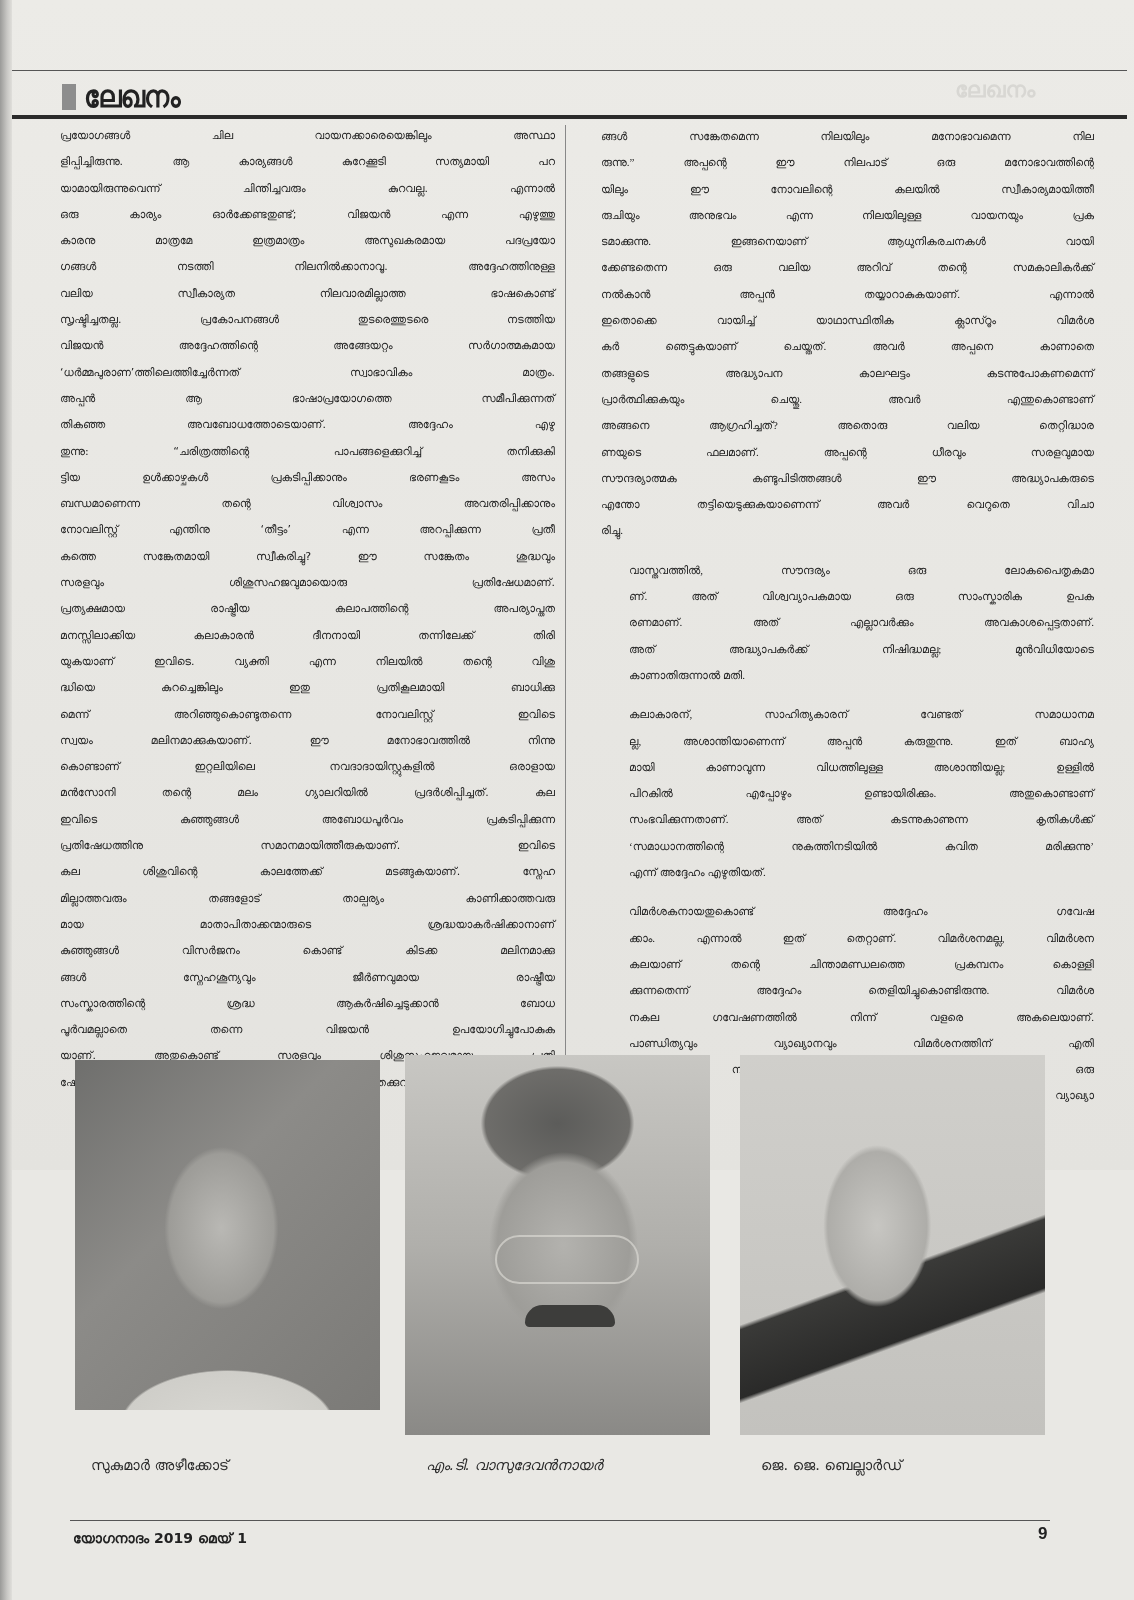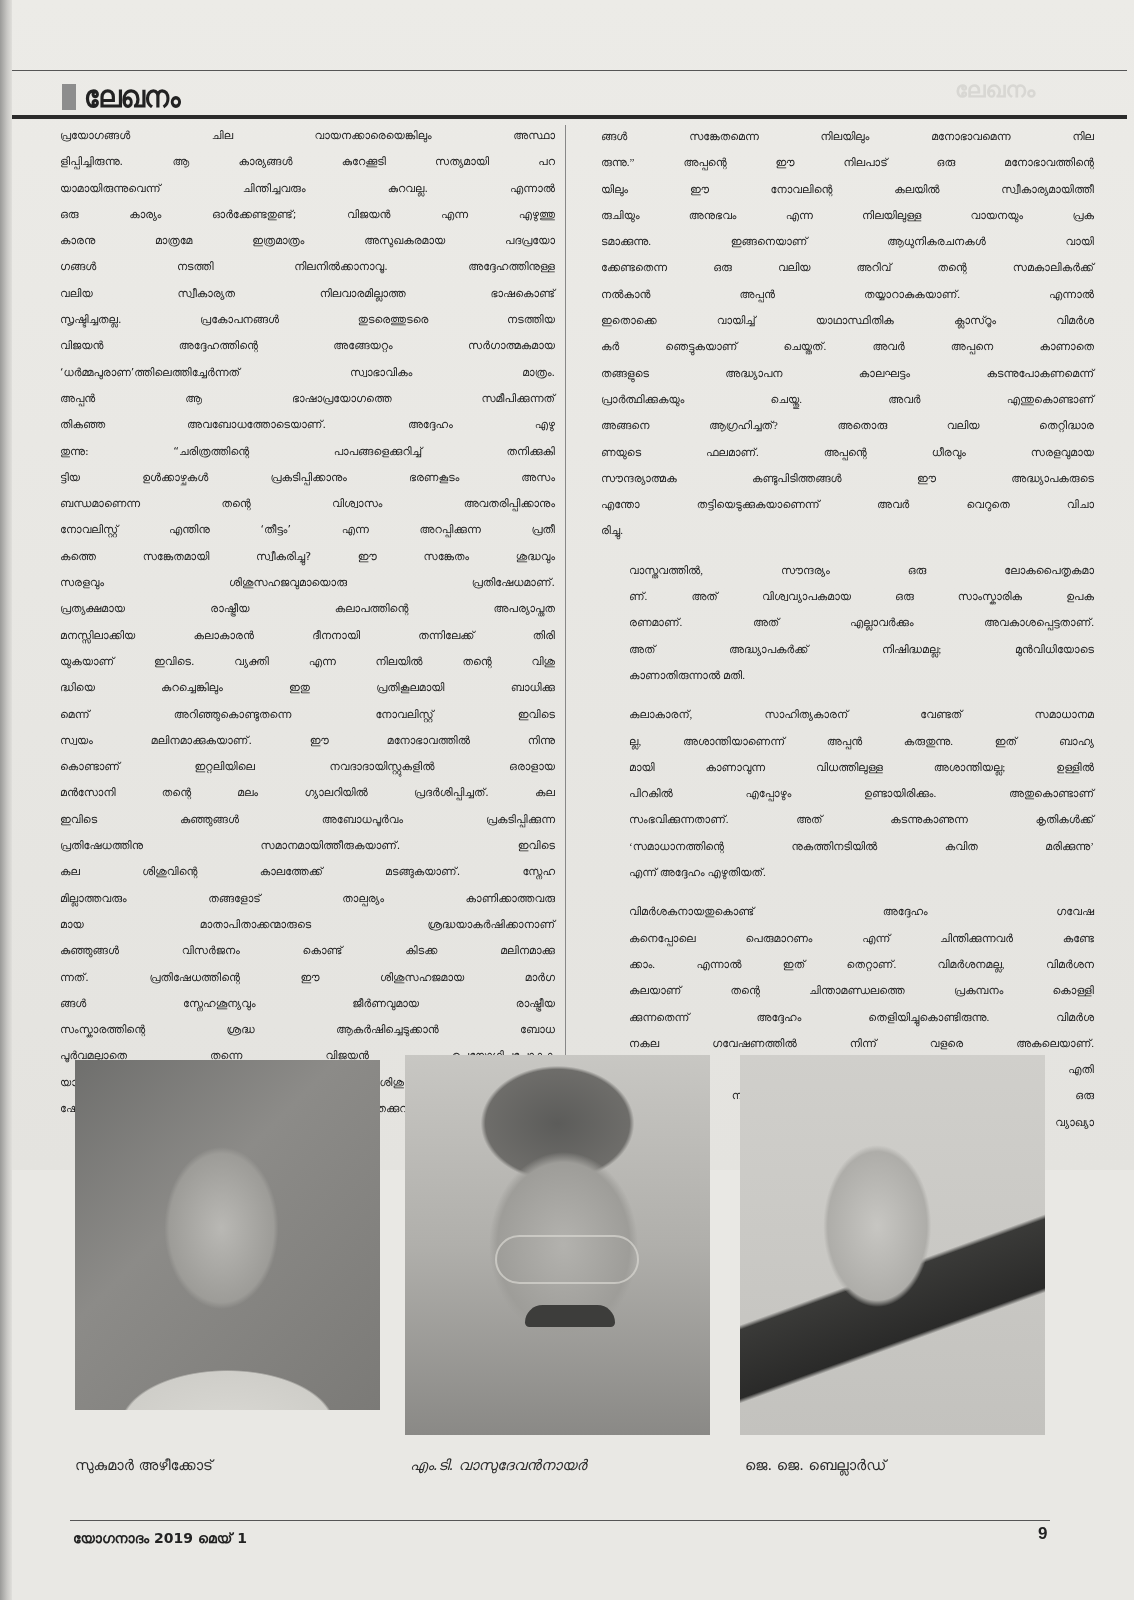--- a/index.html
+++ b/index.html
@@ -53,21 +53,21 @@
     .photo-2 { left: 405px; top: 0px; width: 305px; height: 380px;
       background: radial-gradient(ellipse 120px 150px at 52% 50%, #b3b2ae 0%, #9e9d99 55%, transparent 62%),
                   radial-gradient(ellipse 120px 90px at 50% 18%, #5c5c5a 0%, #6e6d6a 60%, transparent 64%),
                   linear-gradient(180deg, #c8c7c3 0%, #b0afab 50%, #8a8986 100%); }
     .photo-3 { left: 740px; top: 0px; width: 305px; height: 380px;
       background: radial-gradient(ellipse 90px 135px at 45% 45%, #c7c6c2 0%, #aeada9 55%, transparent 60%),
                   linear-gradient(160deg, transparent 55%, #3a3a38 56%, #2a2a29 70%, transparent 71%),
                   linear-gradient(180deg, #d0cfcb 0%, #c3c2be 100%); }
     .glasses { position: absolute; left: 90px; top: 180px; width: 140px; height: 45px; border: 2px solid #d8d7d2; border-radius: 30px; opacity: .7; }
     .mustache { position: absolute; left: 120px; top: 250px; width: 90px; height: 22px; background: #3d3d3b; border-radius: 40px 40px 10px 10px; }
-    .caption { position: absolute; top: 1457px; font-size: 14.5px; color: #2a2a2a; }
+    .caption { position: absolute; top: 1457px; font-size: 14.5px; color: #2a2a2a; margin-left: 16px; }
     .cap-1 { left: 75px; }
     .cap-2 { left: 410px; font-style: italic; }
     .cap-3 { left: 745px; }
     .foot-rule { position: absolute; left: 70px; top: 1520px; width: 980px; height: 1px; background: #555; }
     .foot-pub { position: absolute; left: 73px; top: 1530px; font-size: 14px; font-weight: bold; color: #222; }
     .foot-page { position: absolute; left: 1038px; top: 1524px; font-size: 17px; font-weight: bold; color: #222; font-family: "Liberation Sans", sans-serif; }
   </style>
 </head>
 <body>
 
@@ -108,21 +108,20 @@
       <span class="line">മെന്ന് അറിഞ്ഞുകൊണ്ടുതന്നെ നോവലിസ്റ്റ് ഇവിടെ</span>
       <span class="line">സ്വയം മലിനമാക്കുകയാണ്. ഈ മനോഭാവത്തിൽ നിന്നു</span>
       <span class="line">കൊണ്ടാണ് ഇറ്റലിയിലെ നവദാദായിസ്റ്റുകളിൽ ഒരാളായ</span>
       <span class="line">മൻസോനി തന്റെ മലം ഗ്യാലറിയിൽ പ്രദർശിപ്പിച്ചത്. കല</span>
       <span class="line">ഇവിടെ കുഞ്ഞുങ്ങൾ അബോധപൂർവം പ്രകടിപ്പിക്കുന്ന</span>
       <span class="line">പ്രതിഷേധത്തിനു സമാനമായിത്തീരുകയാണ്. ഇവിടെ</span>
       <span class="line">കല ശിശുവിന്റെ കാലത്തേക്ക് മടങ്ങുകയാണ്. സ്നേഹ</span>
       <span class="line">മില്ലാത്തവരും തങ്ങളോട് താല്പര്യം കാണിക്കാത്തവരു</span>
       <span class="line">മായ മാതാപിതാക്കന്മാരുടെ ശ്രദ്ധയാകർഷിക്കാനാണ്</span>
       <span class="line">കുഞ്ഞുങ്ങൾ വിസർജനം കൊണ്ട് കിടക്ക മലിനമാക്കു</span>
-      <span class="line">ന്നത്. പ്രതിഷേധത്തിന്റെ ഈ ശിശുസഹജമായ മാർഗ</span>
       <span class="line">ങ്ങൾ സ്നേഹശൂന്യവും ജീർണവുമായ രാഷ്ട്രീയ</span>
       <span class="line">സംസ്കാരത്തിന്റെ ശ്രദ്ധ ആകർഷിച്ചെടുക്കാൻ ബോധ</span>
       <span class="line">പൂർവമല്ലാതെ തന്നെ വിജയൻ ഉപയോഗിച്ചുപോകുക</span>
       <span class="line">യാണ്. അതുകൊണ്ട് സരളവും ശിശുസഹജവുമായ പ്രതി</span>
       <span class="line">ഷേധത്തിന്റെ ഭാഗമായ തീട്ടത്തെക്കുറിച്ചുള്ള സ്തോത്ര</span>
     </div>
   <div class="col-divider"></div>
   <div class="col col-right">
     <p id="rp1">
         <span class="line">ങ്ങൾ സങ്കേതമെന്ന നിലയിലും മനോഭാവമെന്ന നില</span>
@@ -153,21 +152,20 @@
         <span class="line">കലാകാരന്, സാഹിത്യകാരന് വേണ്ടത് സമാധാനമ</span>
         <span class="line">ല്ല, അശാന്തിയാണെന്ന് അപ്പൻ കരുതുന്നു. ഇത് ബാഹ്യ</span>
         <span class="line">മായി കാണാവുന്ന വിധത്തിലുള്ള അശാന്തിയല്ല; ഉള്ളിൽ</span>
         <span class="line">പിറകിൽ എപ്പോഴും ഉണ്ടായിരിക്കും. അതുകൊണ്ടാണ്</span>
         <span class="line">സംഭവിക്കുന്നതാണ്. അത് കടന്നുകാണുന്ന കൃതികൾക്ക്</span>
         <span class="line">‘സമാധാനത്തിന്റെ നുകത്തിനടിയിൽ കവിത മരിക്കുന്നു’</span>
         <span class="line" style="text-align-last: left;">എന്ന് അദ്ദേഹം എഴുതിയത്.</span>
       </p>
     <p class="indent" id="rp4">
         <span class="line">വിമർശകനായതുകൊണ്ട് അദ്ദേഹം ഗവേഷ</span>
-        <span class="line">കനെപ്പോലെ പെരുമാറണം എന്ന് ചിന്തിക്കുന്നവർ കണ്ടേ</span>
         <span class="line">ക്കാം. എന്നാൽ ഇത് തെറ്റാണ്. വിമർശനമല്ല, വിമർശന</span>
         <span class="line">കലയാണ് തന്റെ ചിന്താമണ്ഡലത്തെ പ്രകമ്പനം കൊള്ളി</span>
         <span class="line">ക്കുന്നതെന്ന് അദ്ദേഹം തെളിയിച്ചുകൊണ്ടിരുന്നു. വിമർശ</span>
         <span class="line">നകല ഗവേഷണത്തിൽ നിന്ന് വളരെ അകലെയാണ്.</span>
         <span class="line">പാണ്ഡിത്യവും വ്യാഖ്യാനവും വിമർശനത്തിന് എതി</span>
         <span class="line">രാണെന്ന നിലപാട് അപ്പനുണ്ടായിരുന്നു. കാരണം ഒരു</span>
         <span class="line">വിമർശകൻ കൃതിയെ അനുഭവിക്കുകയാണ്, വ്യാഖ്യാ</span>
       </p>
   </div>
 

